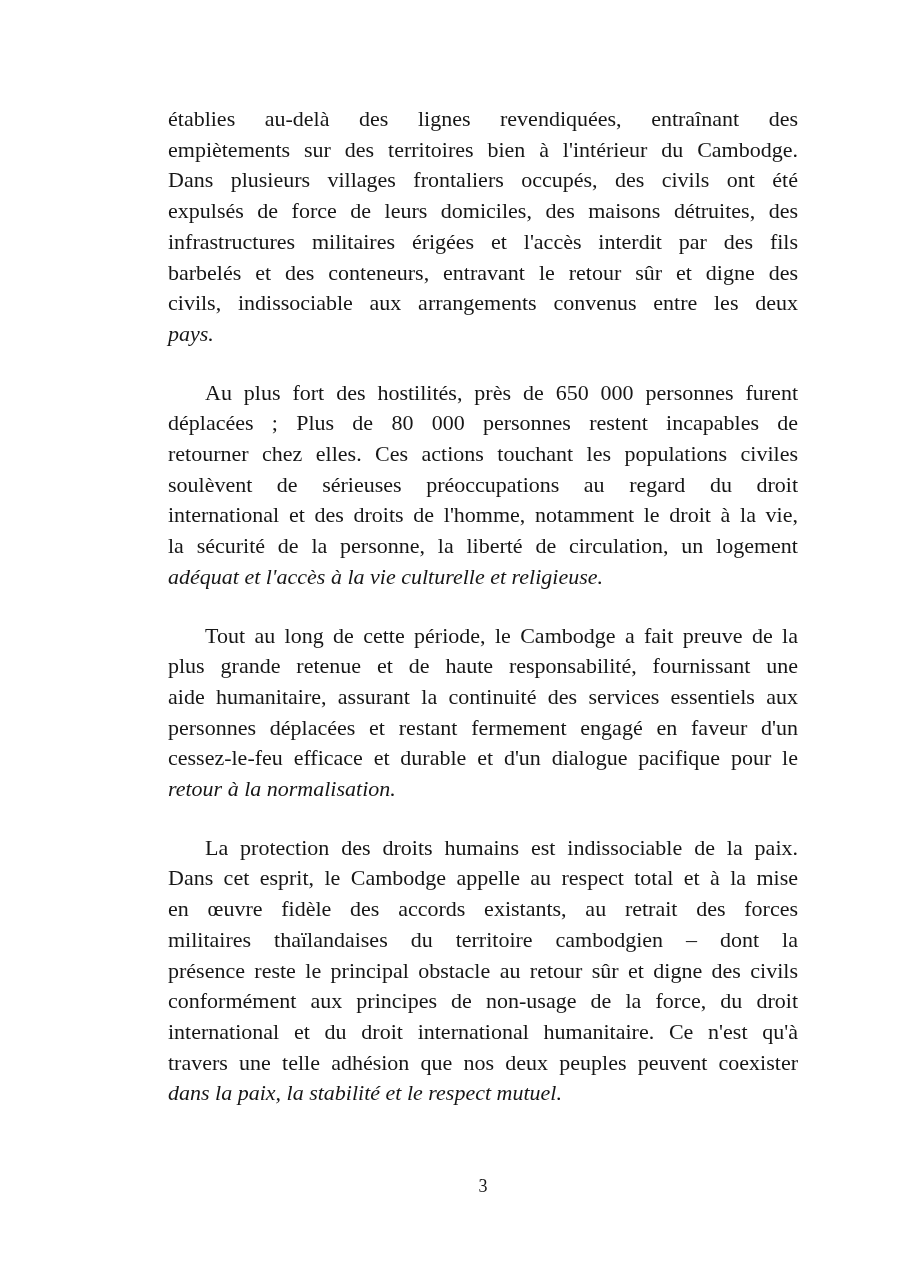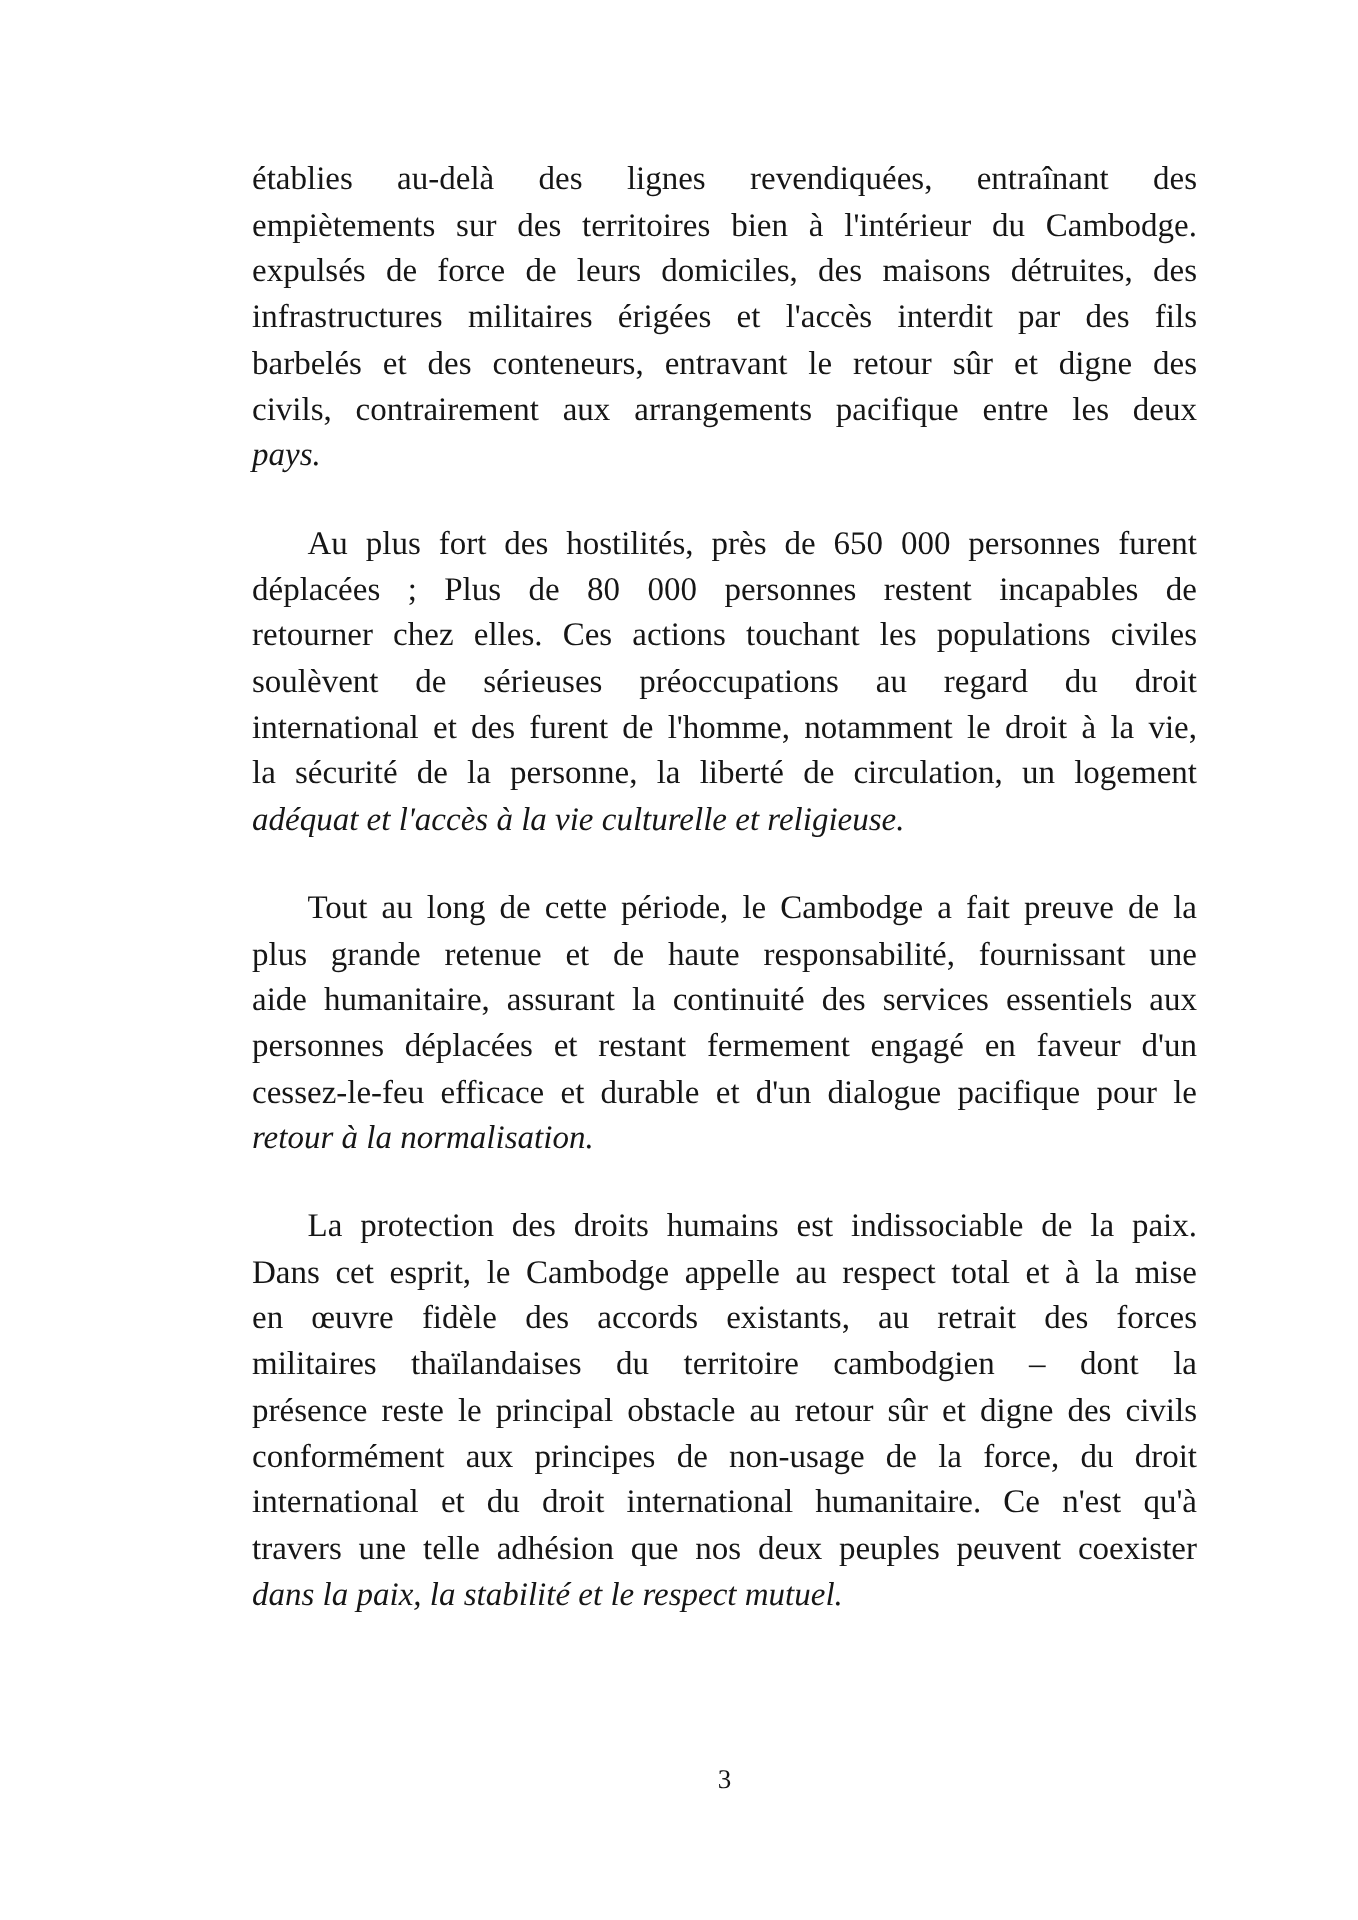--- a/index.html
+++ b/index.html
@@ -55,32 +55,33 @@
   }
 </style>
 </head>
 <body>
 
 <div class="page">
   <div class="body-text" id="doc-body">
       <div class="para">
         <div class="line">établies au-delà des lignes revendiquées, entraînant des</div>
         <div class="line">empiètements sur des territoires bien à l'intérieur du Cambodge.</div>
+        <div class="line">Dans plusieurs villages frontaliers occupés, des civils ont été</div>
         <div class="line">expulsés de force de leurs domiciles, des maisons détruites, des</div>
         <div class="line">infrastructures militaires érigées et l'accès interdit par des fils</div>
         <div class="line">barbelés et des conteneurs, entravant le retour sûr et digne des</div>
-        <div class="line">civils, contrairement aux arrangements pacifique entre les deux</div>
+        <div class="line">civils, indissociable aux arrangements convenus entre les deux</div>
         <div class="line last">pays.</div>
       </div>
       <div class="para">
         <div class="line indent">Au plus fort des hostilités, près de 650 000 personnes furent</div>
         <div class="line">déplacées ; Plus de 80 000 personnes restent incapables de</div>
         <div class="line">retourner chez elles. Ces actions touchant les populations civiles</div>
         <div class="line">soulèvent de sérieuses préoccupations au regard du droit</div>
-        <div class="line">international et des furent de l'homme, notamment le droit à la vie,</div>
+        <div class="line">international et des droits de l'homme, notamment le droit à la vie,</div>
         <div class="line">la sécurité de la personne, la liberté de circulation, un logement</div>
         <div class="line last">adéquat et l'accès à la vie culturelle et religieuse.</div>
       </div>
       <div class="para">
         <div class="line indent">Tout au long de cette période, le Cambodge a fait preuve de la</div>
         <div class="line">plus grande retenue et de haute responsabilité, fournissant une</div>
         <div class="line">aide humanitaire, assurant la continuité des services essentiels aux</div>
         <div class="line">personnes déplacées et restant fermement engagé en faveur d'un</div>
         <div class="line">cessez-le-feu efficace et durable et d'un dialogue pacifique pour le</div>
         <div class="line last">retour à la normalisation.</div>

